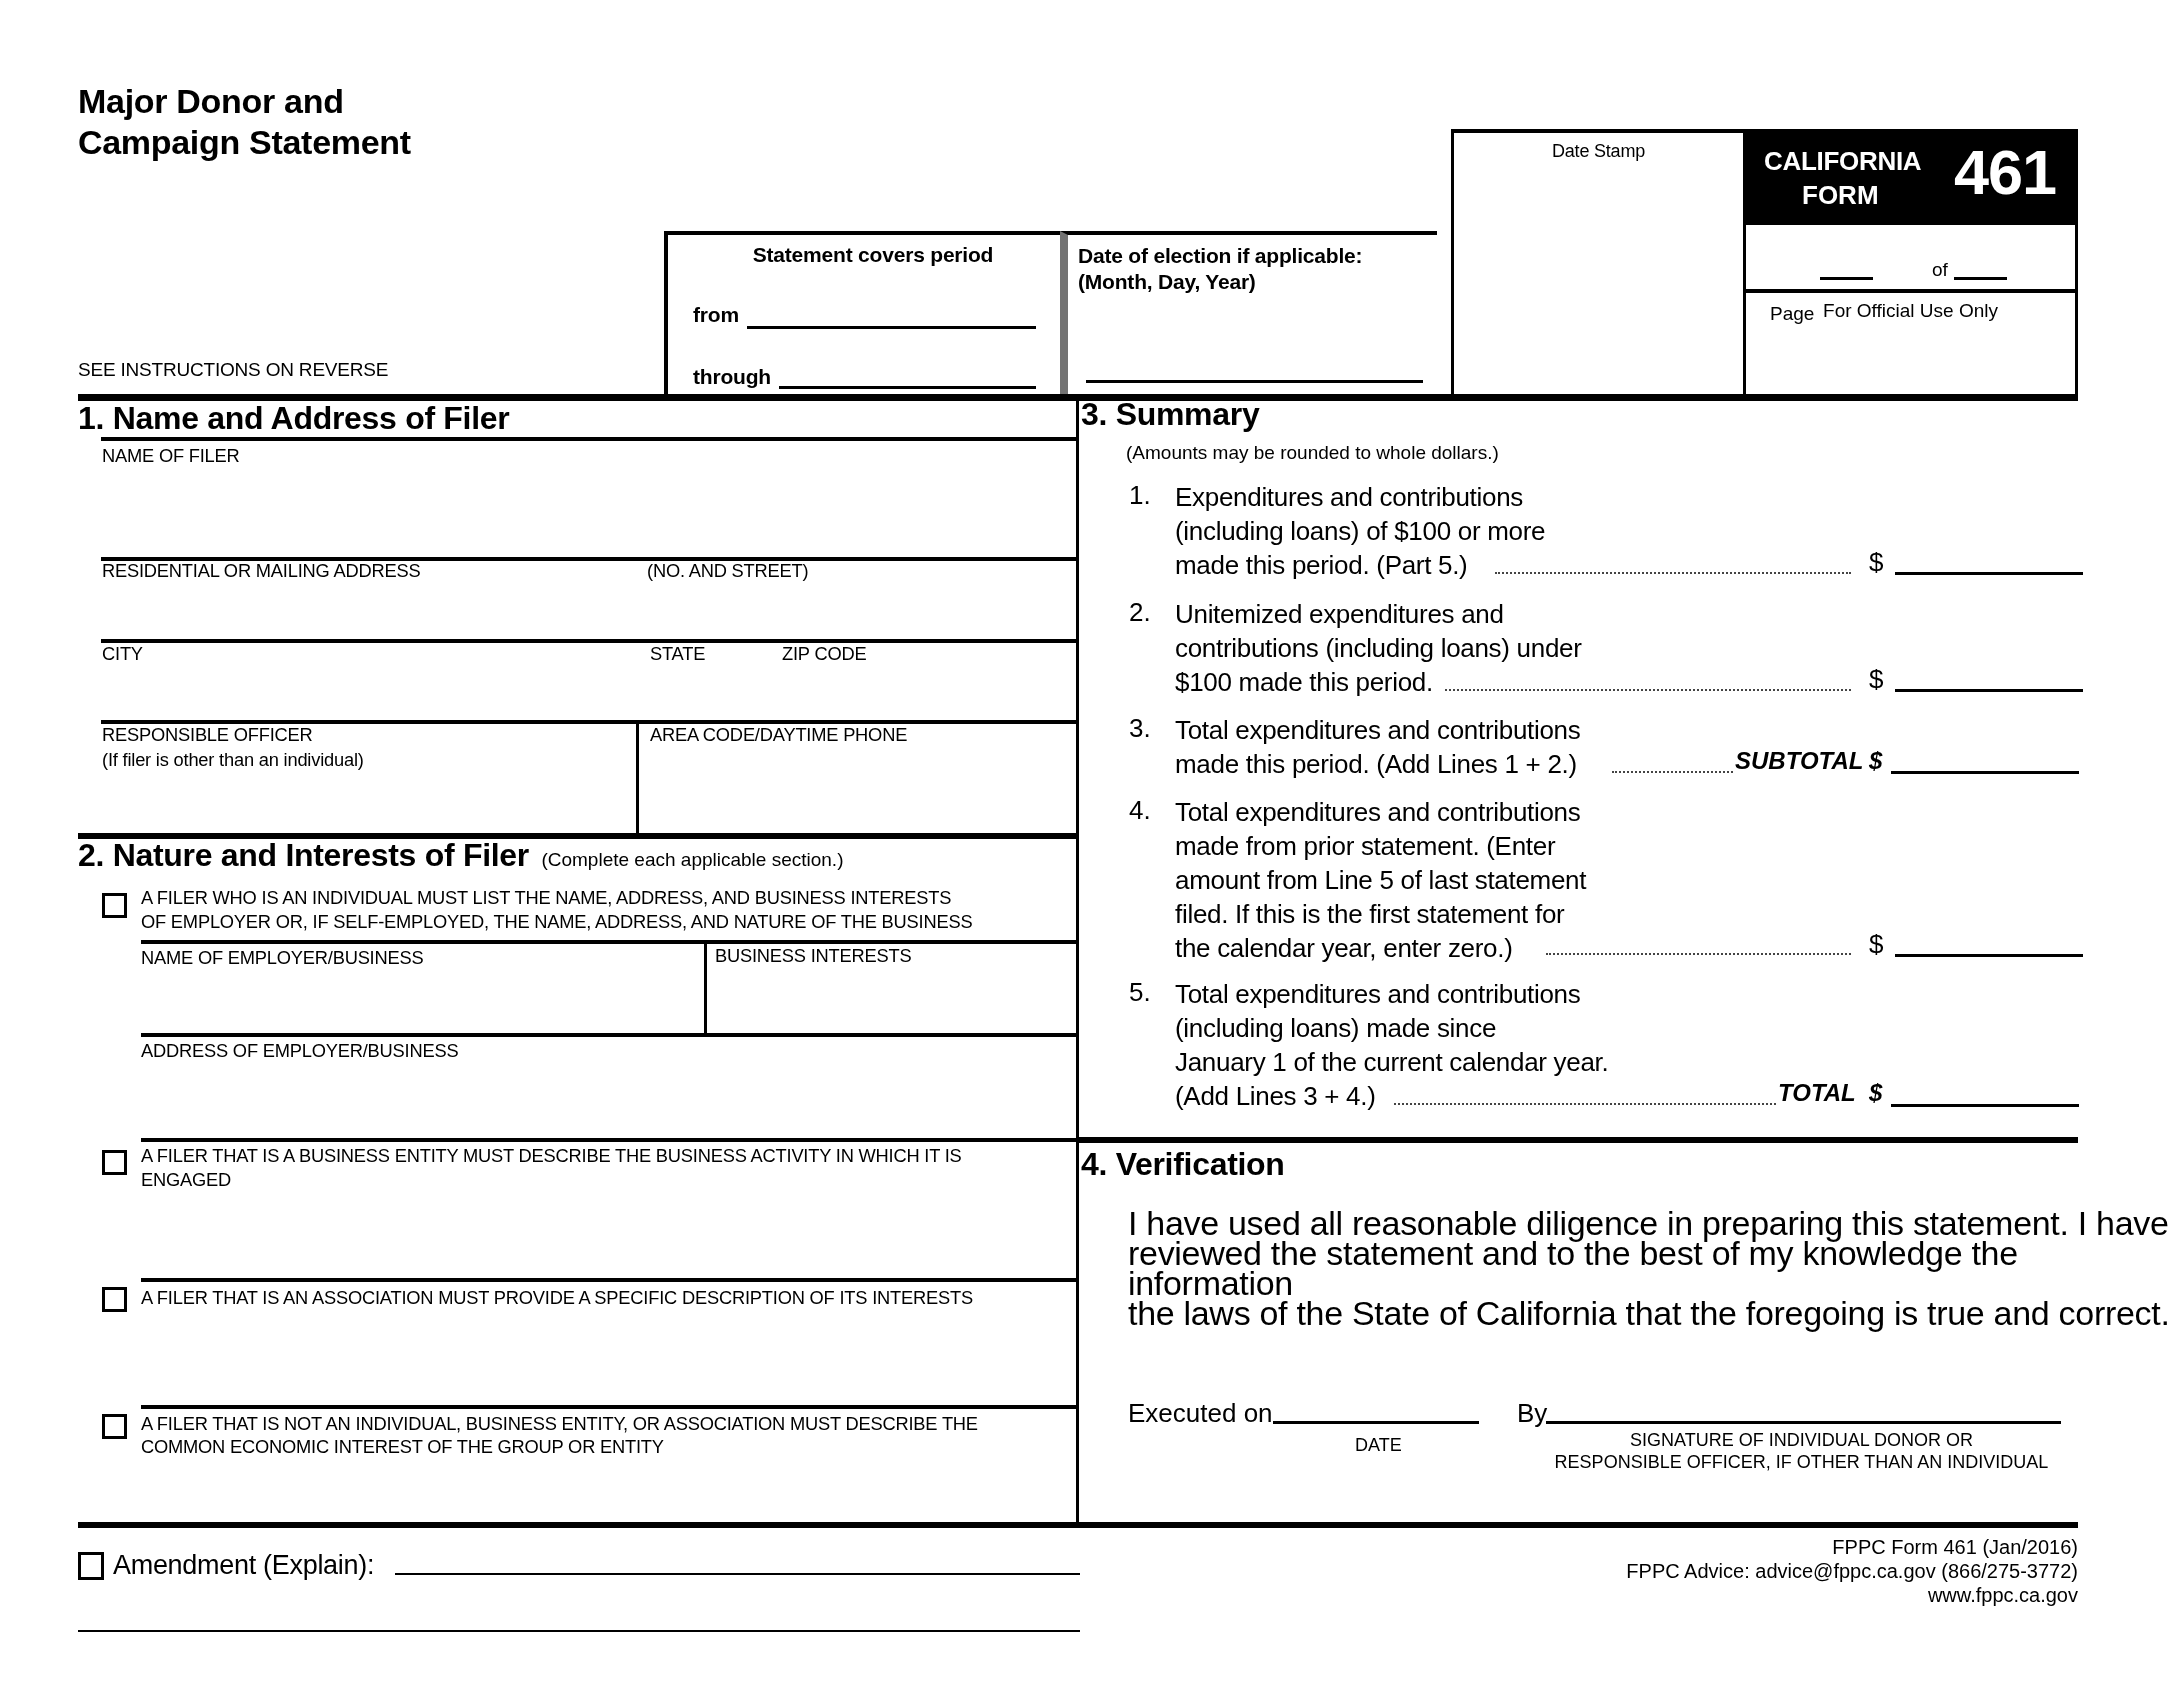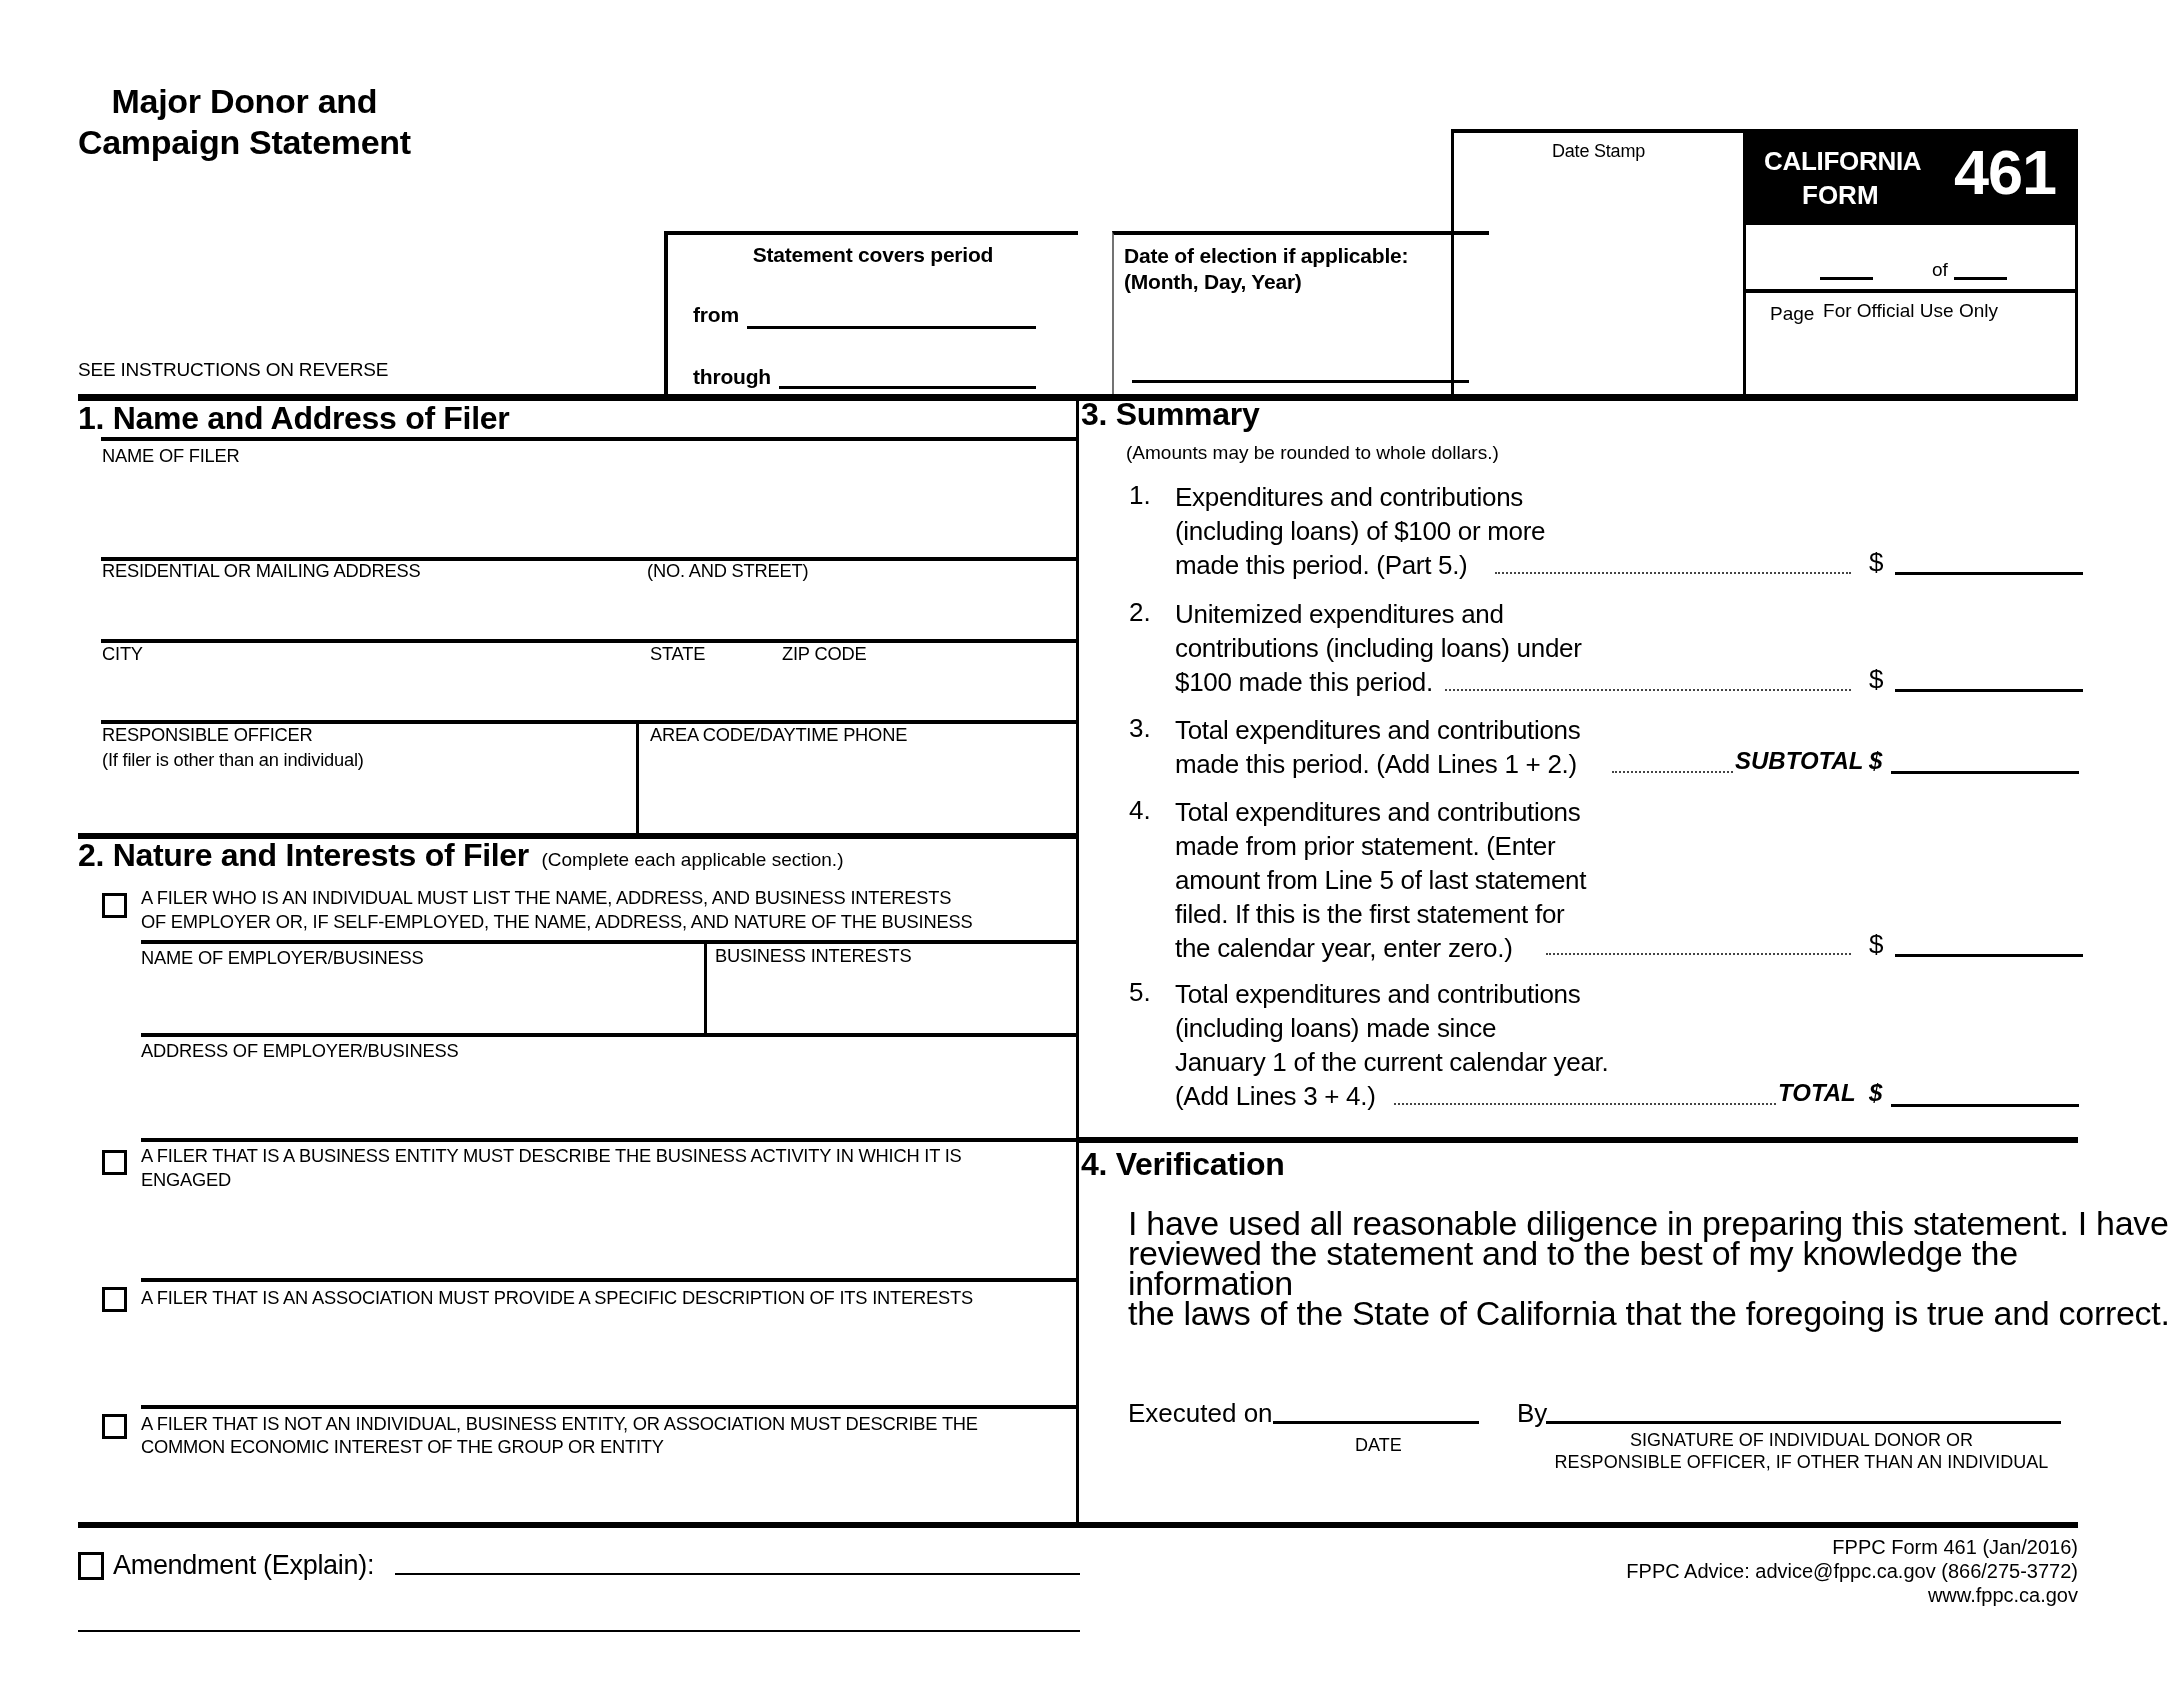--- a/index.html
+++ b/index.html
@@ -19,35 +19,35 @@
   .sumline { position:absolute; left:1129px; width:950px; }
   .sumline .num { position:absolute; left:0; font-size:26px; }
   .sumline .txt { position:absolute; left:46px; font-size:26px; line-height:34px; letter-spacing:-0.3px; }
   .dollar { position:absolute; font-size:26px; }
   .dollarb { position:absolute; font-size:24px; font-weight:bold;font-style:italic; }
   .leader { position:absolute; border-bottom:2px dotted #444; height:0; }
 </style>
 </head>
 <body>
 
-<div class="abs title" style="left:78px; top:81px;text-align:center;">
+<div class="abs title" style="left:78px; top:81px;">
   <div>Major Donor and</div>
   <div>Campaign Statement</div>
 </div>
 <div class="abs small" style="left:78px; top:359px;">SEE INSTRUCTIONS ON REVERSE</div>
 
 <div class="abs" style="left:664px; top:231px; width:414px; height:165px; border-left:4px solid #000; border-top:4px solid #000; box-sizing:border-box;">
   <div class="abs smallb" style="left:0; width:410px; text-align:center; top:8px; font-size:21px;">Statement covers period</div>
   <div class="abs smallb" style="left:25px; top:68px; font-size:21px;">from</div>
   <div class="blank" style="left:79px; top:67px; width:289px; height:24px;"><span></span></div>
   <div class="abs smallb" style="left:25px; top:130px; font-size:21px;">through</div>
   <div class="blank" style="left:111px; top:127px; width:257px; height:24px;"><span></span></div>
 </div>
 
-<div class="abs" style="left:1112px; top:231px; width:377px; height:165px; border-left:2px solid #737373; border-top:4px solid #000; box-sizing:border-box;">
+<div class="abs" style="left:1060px; top:231px; width:377px; height:165px; border-left:8px solid #737373; border-top:4px solid #000; box-sizing:border-box;">
   <div class="abs smallb" style="left:10px; top:9px; font-size:21px;">Date of election if applicable:</div>
   <div class="abs smallb" style="left:10px; top:35px; font-size:21px;">(Month, Day, Year)</div>
   <div class="blank" style="left:18px; top:121px; width:337px; height:24px;"><span></span></div>
 </div>
 
 <div class="abs" style="left:1451px; top:129px; width:294px; height:267px; border-left:3px solid #000; border-top:4px solid #000; box-sizing:border-box;">
   <div class="abs small" style="left:0; width:289px; text-align:center; top:8px; font-size:18px;">Date Stamp</div>
 </div>
 
 <div class="abs" style="left:1743px; top:129px; width:335px; height:267px; border:3px solid #000; border-bottom:none; box-sizing:border-box;">

